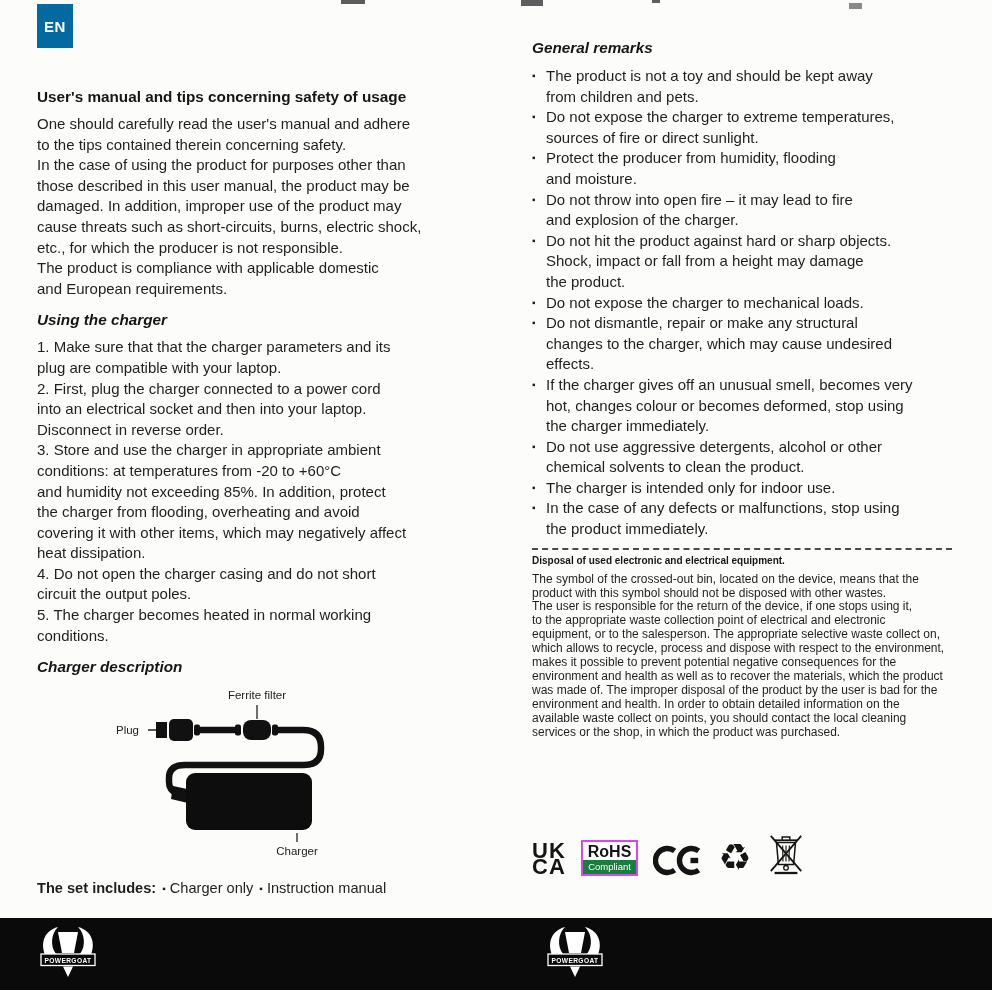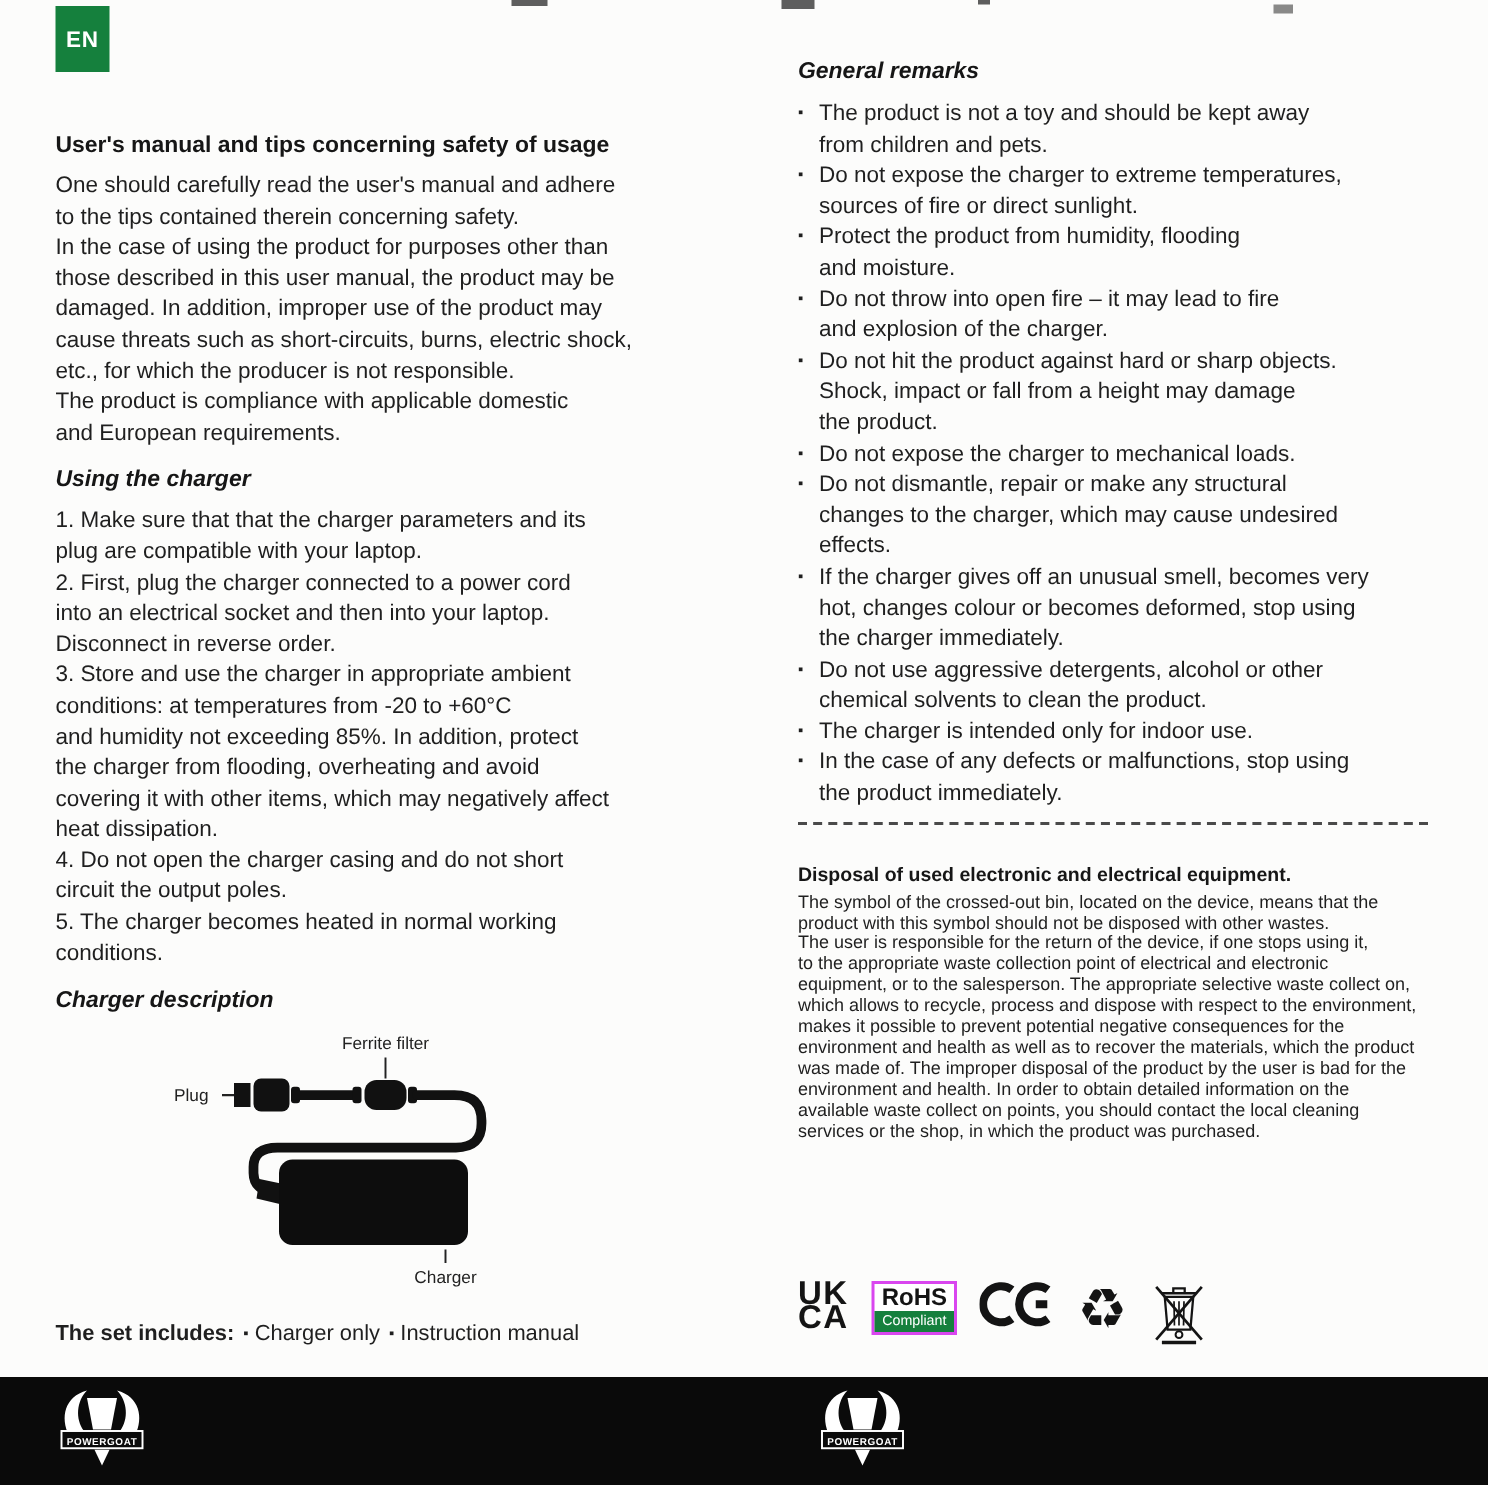--- a/index.html
+++ b/index.html
@@ -5,21 +5,21 @@
   html,body{margin:0;padding:0;background:#ffffff;}
   .page{position:relative;width:992px;height:990px;background:#fcfcfb;overflow:hidden;
         font-family:"Liberation Sans","DejaVu Sans",sans-serif;color:#1f1f1f;}
   
   .artifact{position:absolute;background:#2a2a2a;opacity:.75;}
   .a1{left:341px;top:0;width:24px;height:4px;}
   .a2{left:521px;top:0;width:22px;height:6px;}
   .a3{left:652px;top:0;width:8px;height:3px;}
   .a4{left:849px;top:3px;width:13px;height:6px;opacity:.55;}
 
-  .en-badge{position:absolute;left:37px;top:4px;width:36px;height:44px;background:#15803d;
+  .en-badge{position:absolute;left:37px;top:4px;width:36px;height:44px;background:#0369a1;
             color:#fff;display:flex;align-items:center;justify-content:center;
             font-weight:bold;font-size:15px;letter-spacing:.5px;}
 
   .col-left{position:absolute;left:37px;top:66px;width:458px;margin-top:21px;}
   .col-right{position:absolute;left:532px;top:38px;width:426px;}
 
   h2.title{font-size:15.3px;line-height:20px;margin:0 0 7px 0;color:#161616;}
   h3.sub{font-size:15.3px;line-height:20px;margin:0 0 7px 0;color:#161616;font-style:italic;}
   p.body{font-size:15px;line-height:20.6px;margin:0 0 11px 0;white-space:pre-line;}
   h3.desc{margin-bottom:2px;}
@@ -30,24 +30,24 @@
   .set-line b{font-weight:bold;}
   .sq{font-size:10px;vertical-align:1px;padding:0 4px 0 6px;}
 
   ul.bullets{list-style:none;margin:8px 0 0 0;padding:0;}
   ul.bullets li{position:relative;padding-left:14px;font-size:15px;line-height:20.6px;
                 white-space:pre-line;}
   ul.bullets li::before{content:"▪";position:absolute;left:0;top:0;font-size:10px;
                         line-height:20.6px;}
 
   .dashes{margin-top:8px;width:420px;border-top:2px dashed #4a4a4a;height:0;}
-  h4.disposal{font-size:13px;line-height:14px;margin:26px 0 0 0;color:#161616;}
+  h4.disposal{font-size:10px;line-height:14px;margin:4px 0 0 0;color:#161616;}
   p.small{font-size:12px;line-height:13.9px;margin:5px 0 0 0;white-space:pre-line;}
 
-  .marks-row{margin-top:92px;display:flex;align-items:flex-start;gap:15px;}
+  .marks-row{margin-top:92px;display:flex;align-items:flex-end;gap:15px;}
   .ukca{font-weight:800;font-size:22px;line-height:16.5px;letter-spacing:1px;color:#141414;
         font-family:"Liberation Sans",sans-serif;}
   .rohs{border:2px solid #d946ef;display:inline-block;text-align:center;background:#fff;}
   .rohs-top{font-weight:800;font-size:16px;line-height:17px;padding:1px 5px 0 5px;color:#141414;}
   .rohs-bottom{background:#15803d;color:#fff;font-size:9.5px;line-height:12px;padding:1px 4px;}
   .ce{display:flex;align-items:center;}
   .recycle{font-family:"DejaVu Sans",sans-serif;font-size:37px;line-height:1;color:#141414;}
   .weee{display:flex;align-items:center;}
   .sr{position:absolute;width:1px;height:1px;overflow:hidden;clip:rect(0 0 0 0);}
 
@@ -136,21 +136,21 @@
     </p>
   </div>
 
   <div class="col-right">
     <h3 class="sub">General remarks</h3>
     <ul class="bullets">
       <li>The product is not a toy and should be kept away
 from children and pets.</li>
       <li>Do not expose the charger to extreme temperatures,
 sources of fire or direct sunlight.</li>
-      <li>Protect the product from humidity, flooding
+      <li>Protect the producer from humidity, flooding
 and moisture.</li>
       <li>Do not throw into open fire – it may lead to fire
 and explosion of the charger.</li>
       <li>Do not hit the product against hard or sharp objects.
 Shock, impact or fall from a height may damage
 the product.</li>
       <li>Do not expose the charger to mechanical loads.</li>
       <li>Do not dismantle, repair or make any structural
 changes to the charger, which may cause undesired
 effects.</li>

